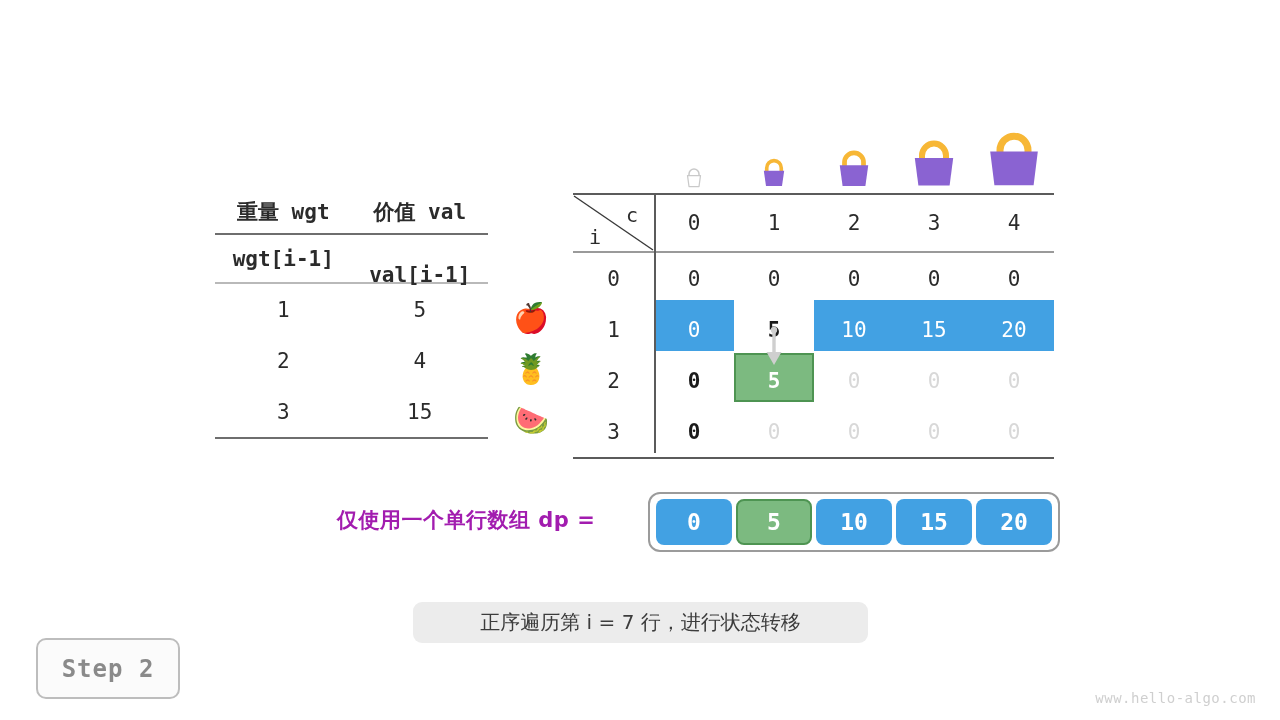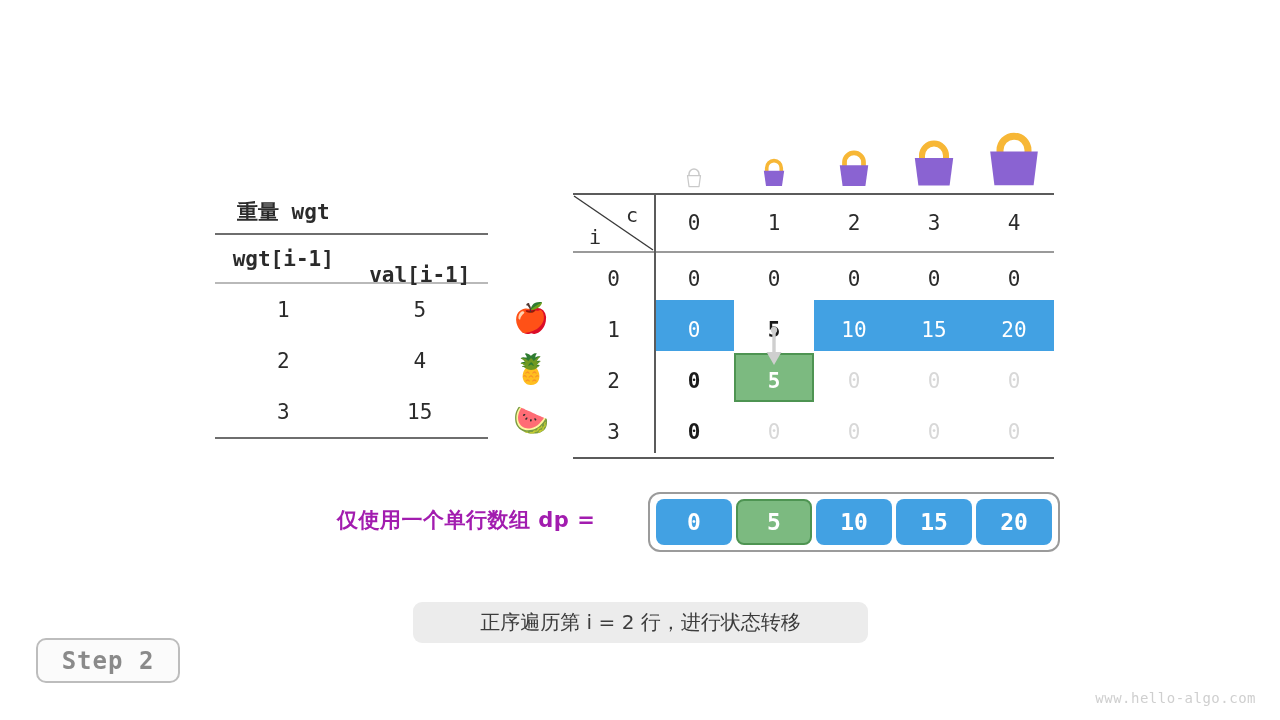--- a/index.html
+++ b/index.html
@@ -201,21 +201,21 @@
     align-items: center;
     justify-content: center;
     font-size: 20px;
     color: #3c3c3c;
     font-family: "DejaVu Sans", "Liberation Sans", sans-serif;
   }
 
   
   #step-badge {
     left: 36px; top: 638px;
-    width: 144px; height: 45px;
+    width: 144px; height: 61px;
     border: 2px solid #bdbdbd;
     border-radius: 10px;
     background: #fbfbfb;
     display: flex;
     align-items: center;
     justify-content: center;
     font-size: 24px;
     font-weight: bold;
     color: #8a8a8a;
     letter-spacing: 1px;
@@ -232,20 +232,21 @@
   }
 </style>
 </head>
 <body>
 
 <div id="stage">
 
   <div class="abs" id="left-table">
     <div class="lt-row lt-head-row">
       <div class="lt-cell">重量 wgt</div>
+      <div class="lt-cell">价值 val</div>
     </div>
     <div class="lt-rule-dark"></div>
     <div class="lt-row lt-sub-row">
       <div class="lt-cell lt-sub-wgt">wgt[i-1]</div>
       <div class="lt-cell lt-sub-val">val[i-1]</div>
     </div>
     <div class="lt-rule-light"></div>
     <div class="lt-row lt-data-row">
       <div class="lt-cell">1</div>
       <div class="lt-cell">5</div>
@@ -378,19 +379,19 @@
   <div class="abs" id="dp-array-label">仅使用一个单行数组 dp =</div>
 
   <div class="abs" id="dp-array-box">
     <div class="dp-arr-cell blue">0</div>
     <div class="dp-arr-cell green">5</div>
     <div class="dp-arr-cell blue">10</div>
     <div class="dp-arr-cell blue">15</div>
     <div class="dp-arr-cell blue">20</div>
   </div>
 
-  <div class="abs" id="caption">正序遍历第 i = 2 行，进行状态转移</div>
+  <div class="abs" id="caption">正序遍历第 i = 7 行，进行状态转移</div>
 
   <div class="abs" id="step-badge">Step 2</div>
 
   <div class="abs" id="watermark">www.hello-algo.com</div>
 
 </div>
 
 </body></html>

